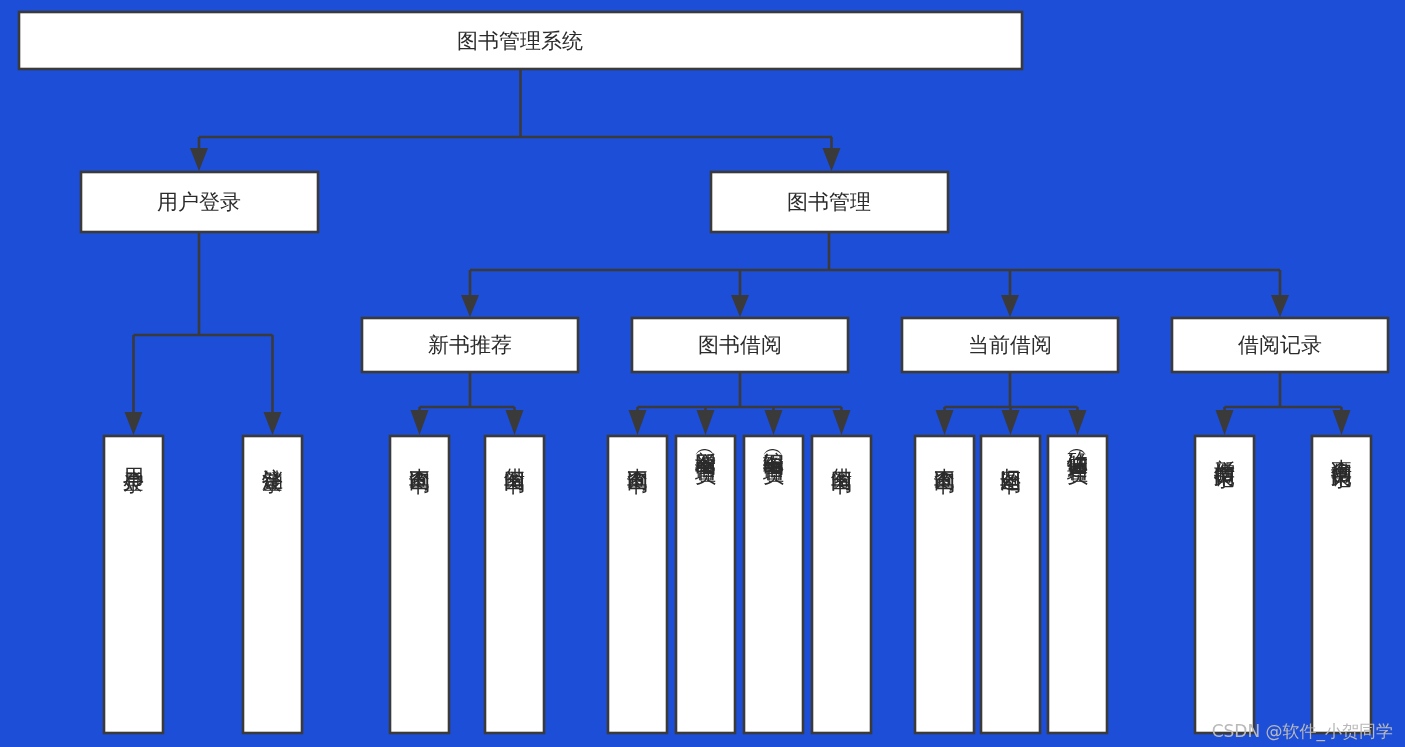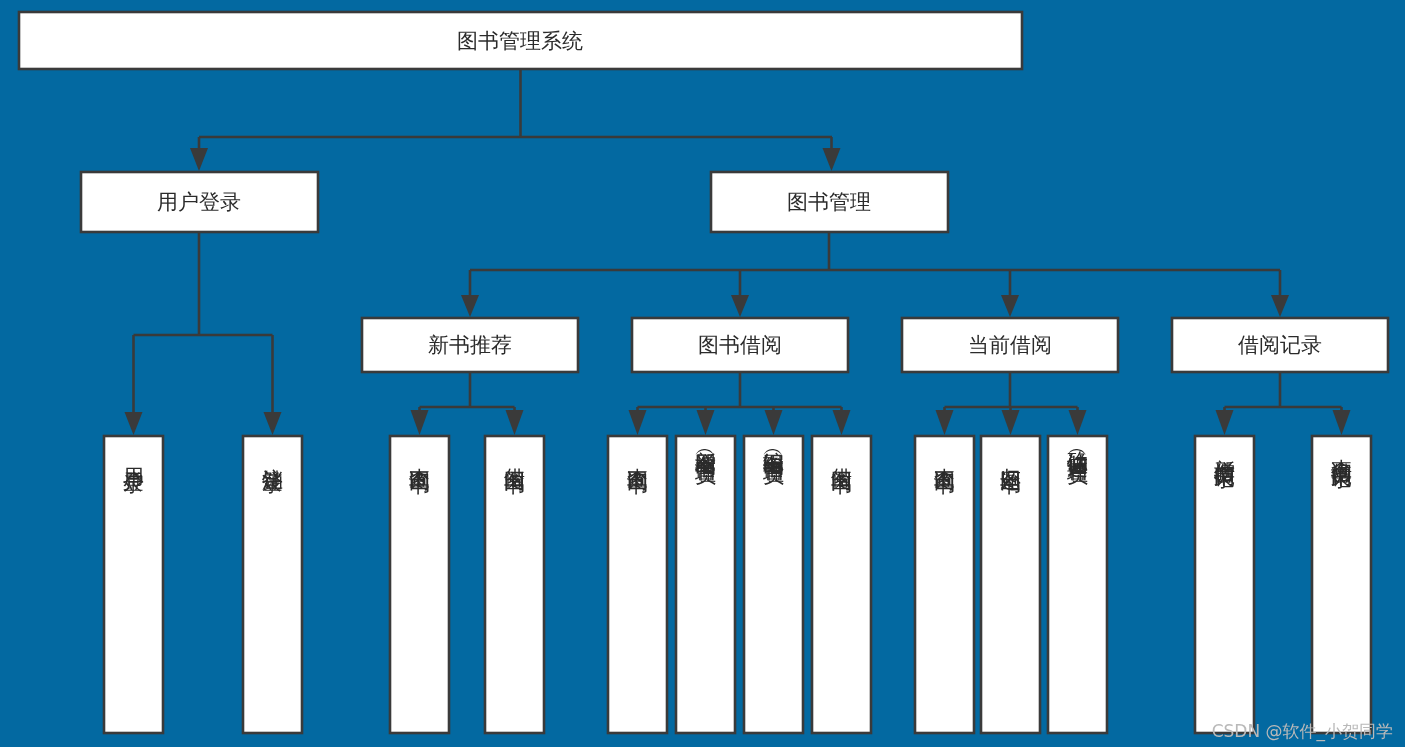--- a/index.html
+++ b/index.html
@@ -10,21 +10,21 @@
   body {
     width: 1405px;
     height: 747px;
     overflow: hidden;
     font-family: "DejaVu Sans", "Liberation Sans", sans-serif;
   }
   #diagram-root {
     position: relative;
     width: 1405px;
     height: 747px;
-    background: #0369a1;
+    background: #1d4ed8;
   }
   svg.canvas {
     position: absolute;
     left: 0;
     top: 0;
     width: 1405px;
     height: 747px;
   }
   .node-rect {
     fill: #ffffff;

